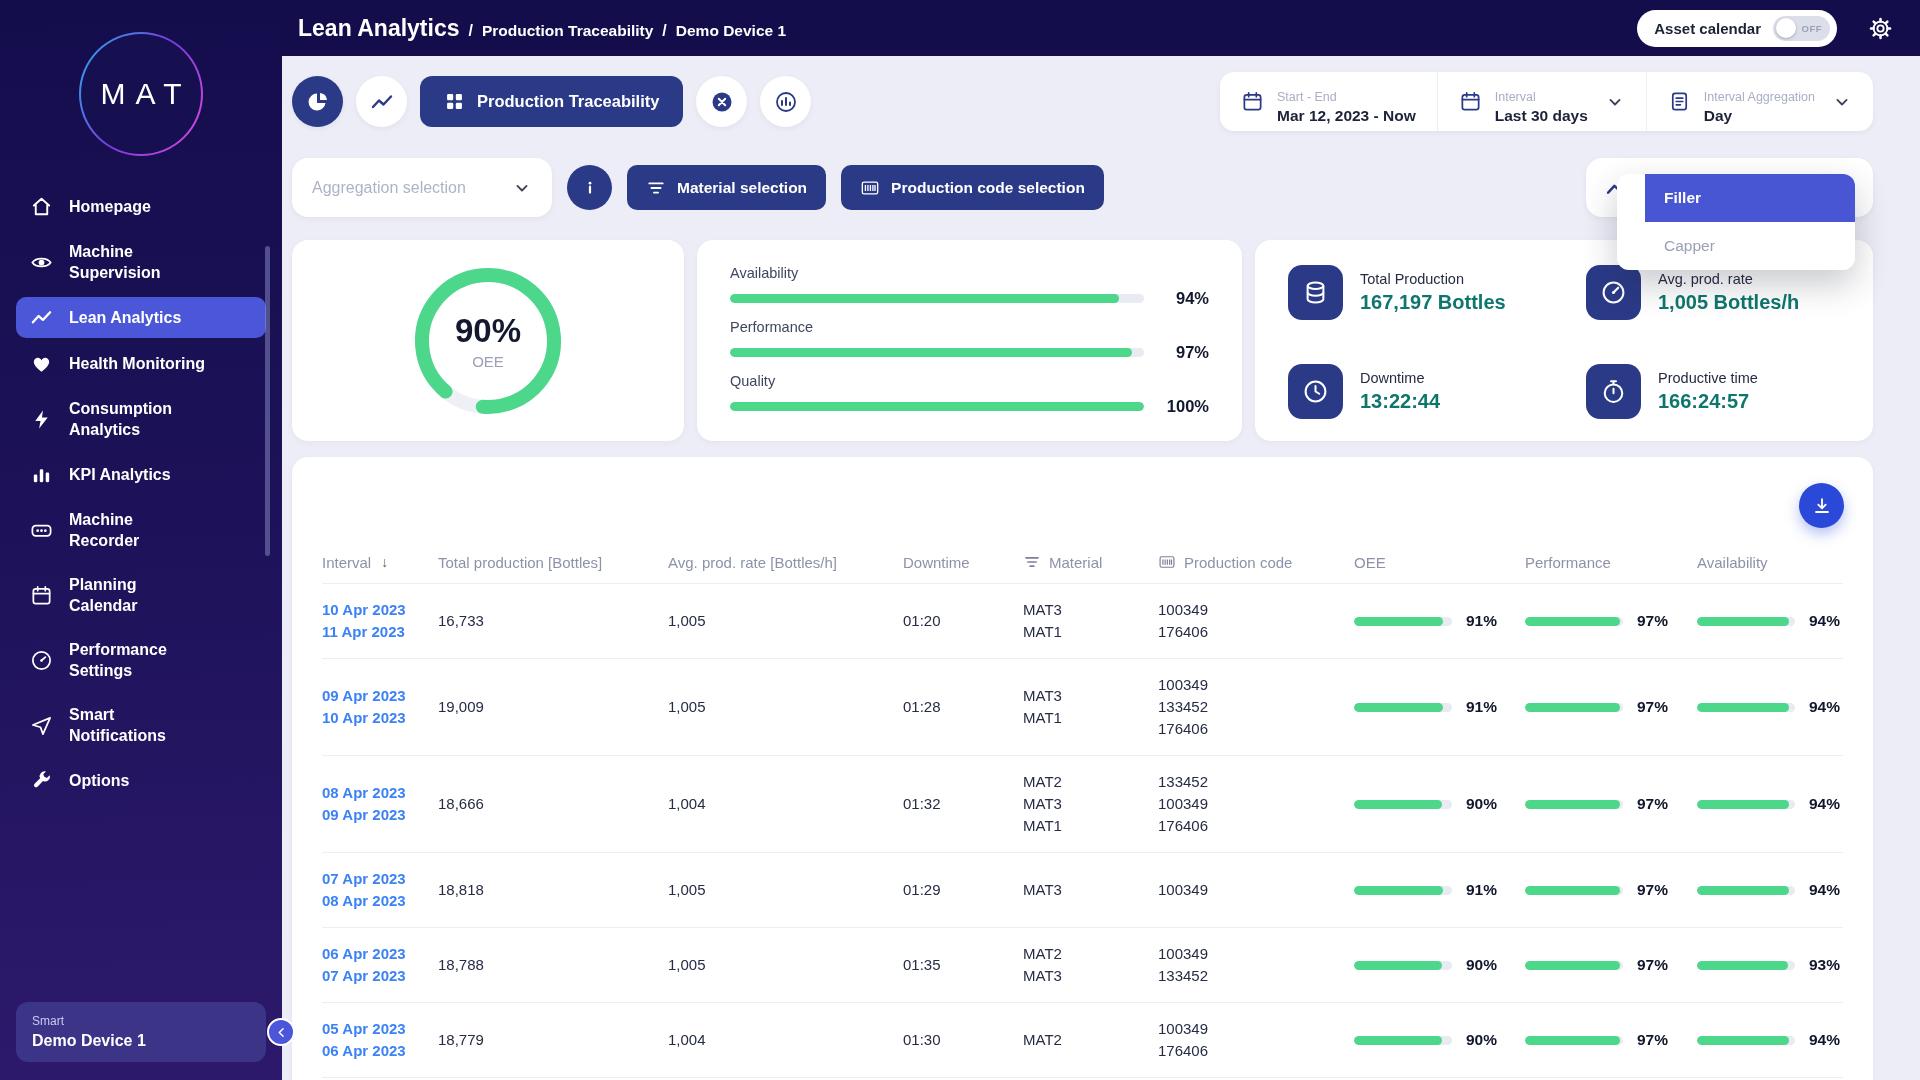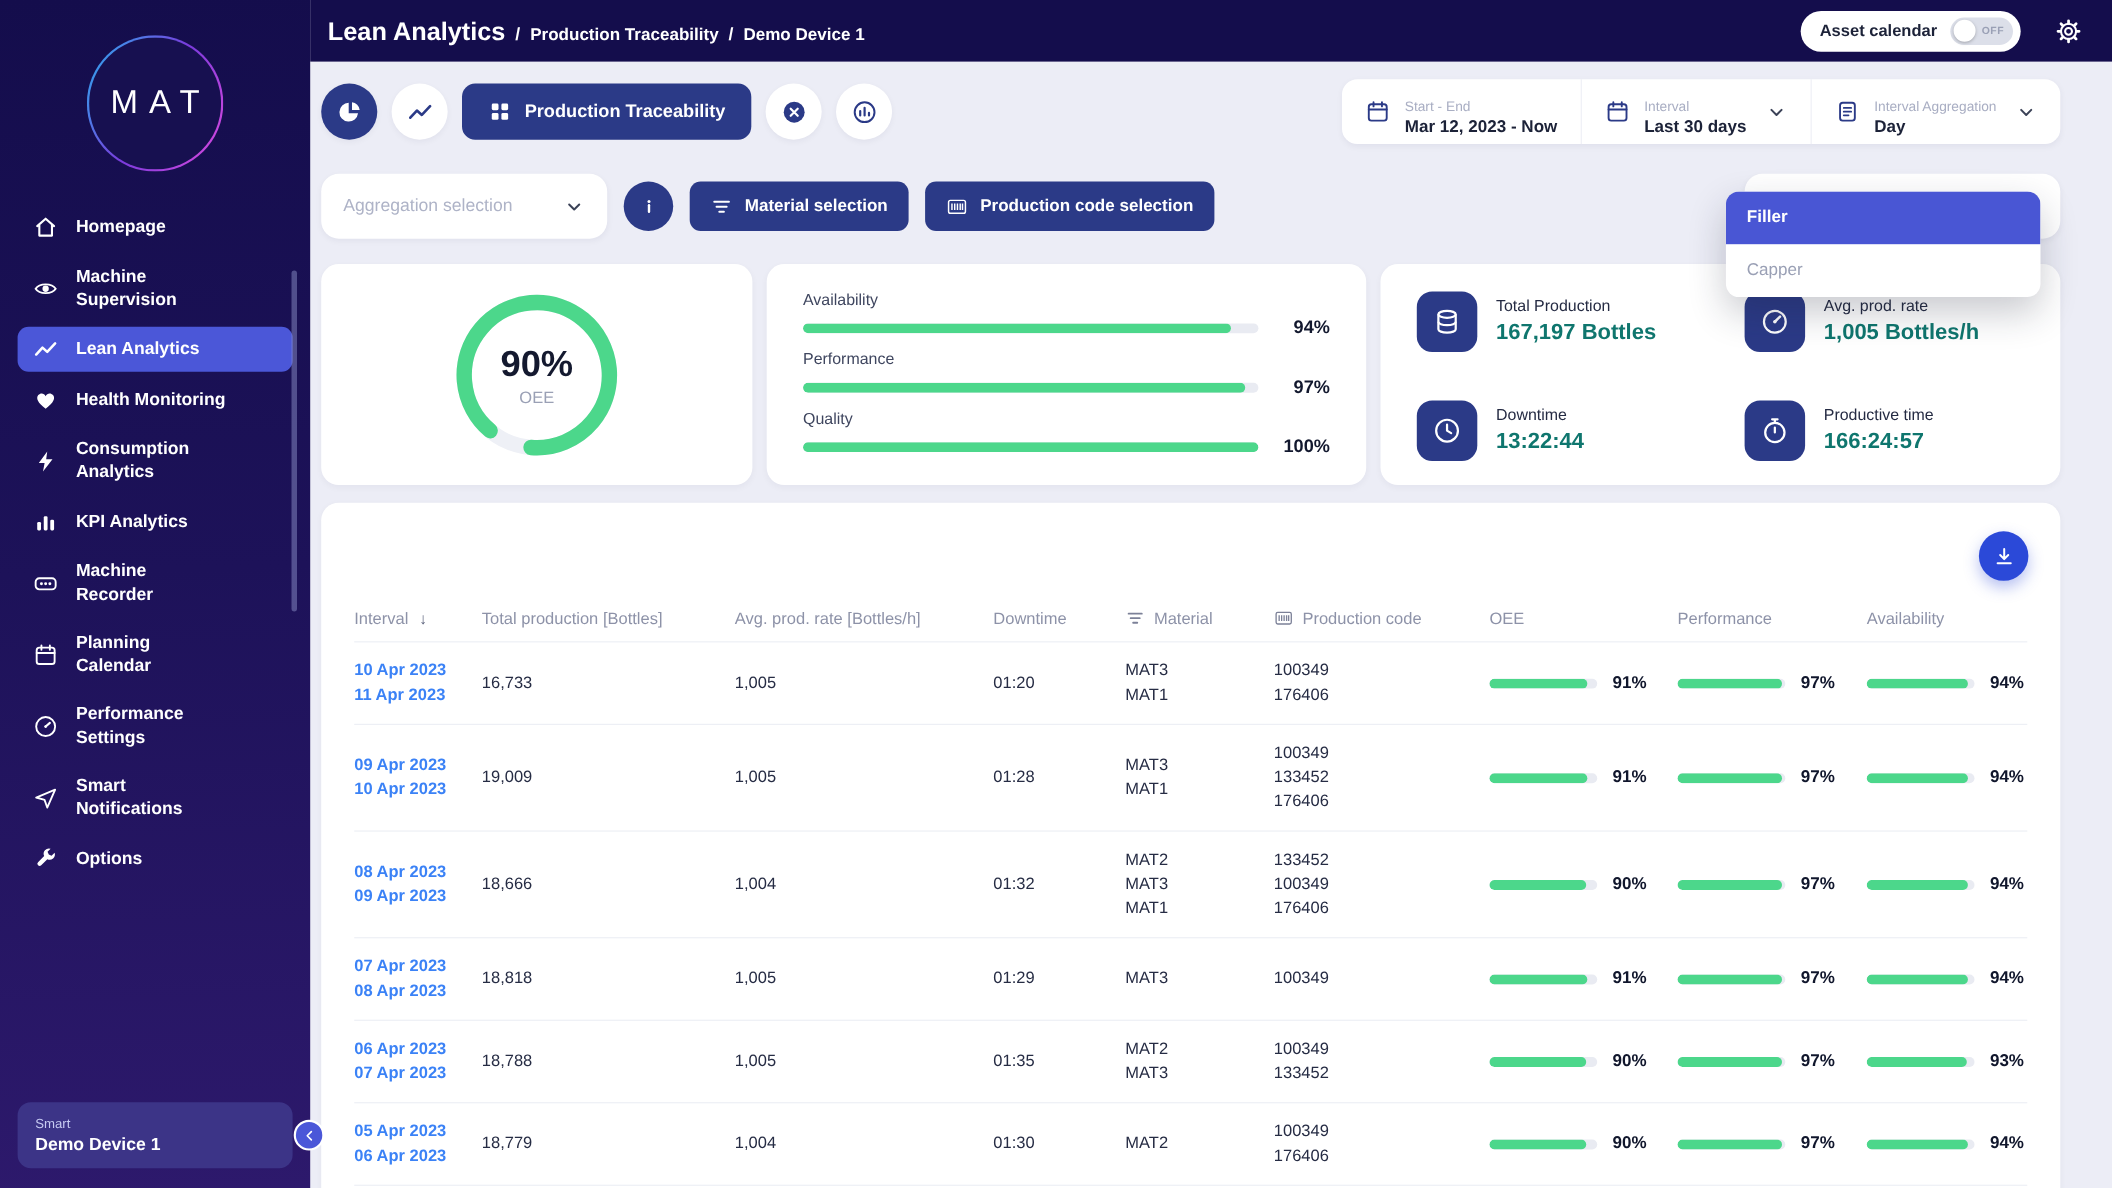--- a/index.html
+++ b/index.html
@@ -81,21 +81,21 @@
 
   
   .filter-row { display: flex; align-items: center; gap: 15px; margin-top: 27px; position: relative; }
   .agg-select { width: 260px; height: 59px; background: #fff; border-radius: 16px; display: flex; align-items: center; justify-content: space-between; padding: 0 20px; color: #aeb3c7; font-size: 16px; cursor: pointer; box-shadow: 0 2px 6px rgba(23,28,60,.05); }
   .info-btn { width: 45px; height: 45px; border-radius: 50%; background: #2b3a87; color: #fff; display: flex; align-items: center; justify-content: center; cursor: pointer; }
   .info-btn .icon { width: 22px; height: 22px; }
   .btn-navy-pill { height: 45px; border-radius: 10px; background: #2b3a87; color: #fff; display: flex; align-items: center; gap: 11px; padding: 0 19px; font-size: 15.5px; font-weight: bold; cursor: pointer; }
   .btn-navy-pill .icon { width: 20px; height: 20px; }
   .machine-control { margin-left: auto; width: 287px; height: 59px; background: #fff; border-radius: 16px; display: flex; align-items: center; padding: 0 19px; color: #2b3a87; cursor: pointer; box-shadow: 0 2px 6px rgba(23,28,60,.05); }
   .machine-control .icon { width: 25px; height: 25px; }
-  .machine-dropdown { position: absolute; top: 16px; right: 18px; width: 286px; background: #fff; border-radius: 12px; box-shadow: 0 14px 34px rgba(28,34,56,.24); overflow: hidden; z-index: 20; }
+  .machine-dropdown { position: absolute; top: 16px; right: 18px; width: 238px; background: #fff; border-radius: 12px; box-shadow: 0 14px 34px rgba(28,34,56,.24); overflow: hidden; z-index: 20; padding-left: 28px; }
   .dd-option { height: 48px; display: flex; align-items: center; padding: 0 19px; font-size: 15.5px; color: #9aa0b5; cursor: pointer; }
   .dd-option.selected { background: #4956d4; color: #fff; font-weight: bold; }
 
   
   .kpi-row { display: flex; gap: 13px; margin-top: 23px; }
   .card { background: #fff; border-radius: 16px; box-shadow: 0 2px 6px rgba(23,28,60,.04); }
   .gauge-card { width: 392px; height: 201px; display: flex; align-items: center; justify-content: center; }
   .gauge-wrap { position: relative; width: 172px; height: 172px; }
   .gauge-track { fill: none; stroke: #eef0f6; stroke-width: 14; }
   .gauge-arc { fill: none; stroke: #4cd78b; stroke-width: 14; stroke-linecap: round; }

